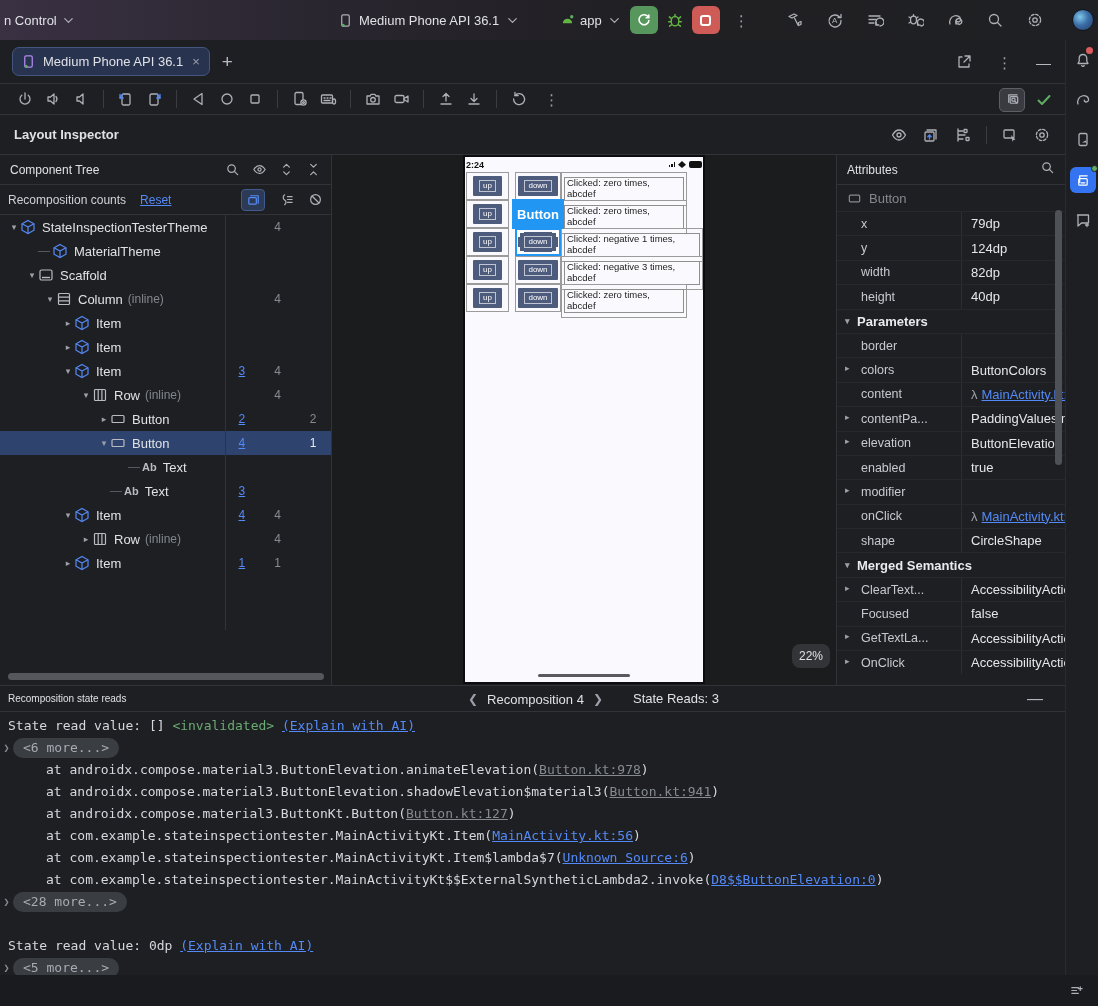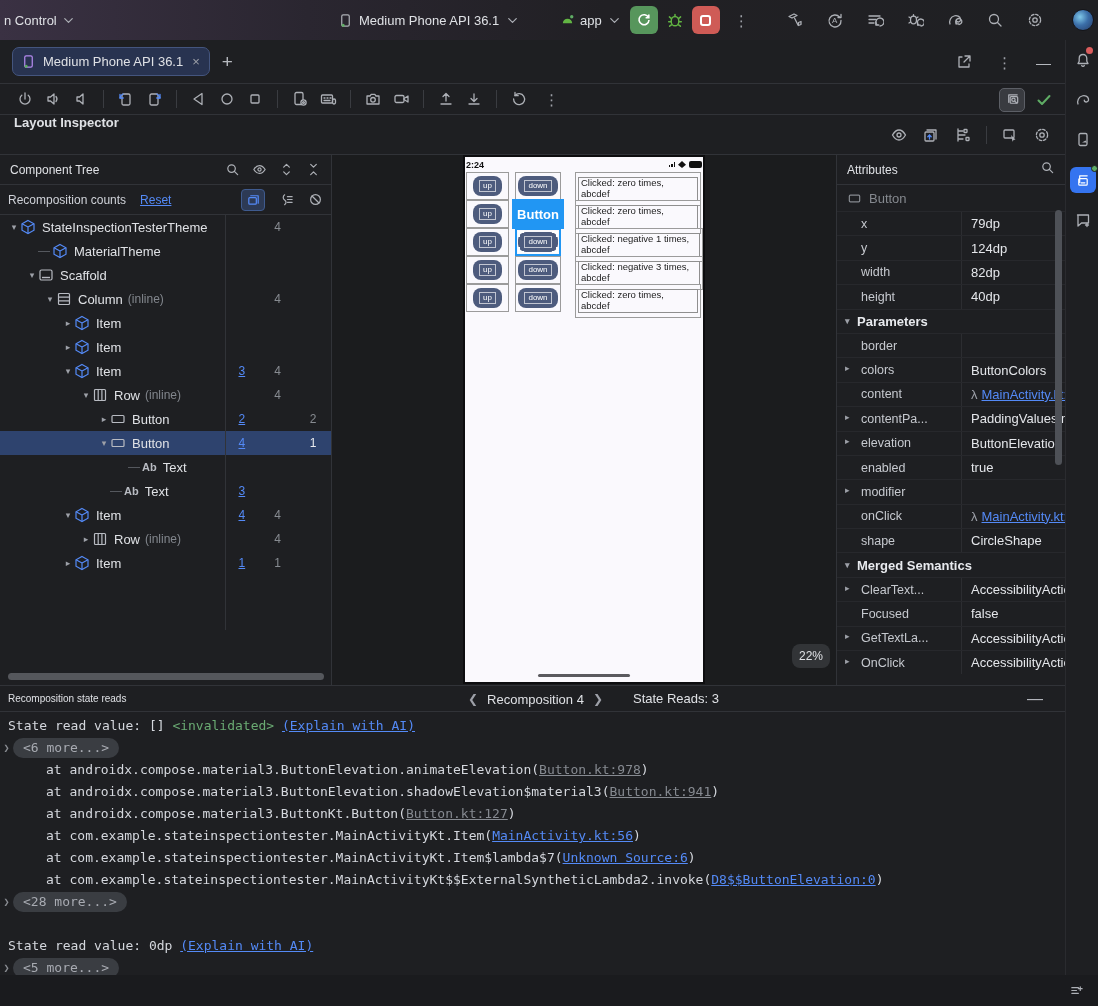--- a/index.html
+++ b/index.html
@@ -41,21 +41,21 @@
   
   .emubar { position:absolute; left:0; top:84px; width:1065px; height:31px; background:#1e1f22;
     border-bottom:1px solid #313338; display:flex; align-items:center; gap:10px; padding-left:16px; }
   .emubar .sep { width:1px; height:18px; background:#3a3c41; margin:0 3px; }
   .emubar-right { position:absolute; right:12px; top:0; height:31px; display:flex; align-items:center; gap:10px; }
   .toggle-on { width:26px; height:24px; background:#393b40; border:1px solid #5c5f66; border-radius:5px;
     display:flex; align-items:center; justify-content:center; }
 
   
   .liheader { position:absolute; left:0; top:115px; width:1065px; height:40px; background:#1e1f22;
-    border-bottom:1px solid #313338; display:flex; }
+    border-bottom:1px solid #313338; display:flex; align-items:center; }
   .liheader .title { font-size:13px; font-weight:700; padding-left:14px; }
   .li-icons { position:absolute; right:14px; top:0; height:40px; display:flex; align-items:center; gap:14px; }
   .li-icons .sep { width:1px; height:18px; background:#3a3c41; }
 
   
   .content { position:absolute; left:0; top:155px; width:1065px; height:530px; }
 
   
   .tree-panel { position:absolute; left:0; top:0; width:332px; height:530px; background:#1e1f22; border-right:1px solid #313338; overflow:hidden; }
   .tree-head { height:30px; display:flex; align-items:center; border-bottom:1px solid #313338; padding:0 10px; }
@@ -89,24 +89,24 @@
   .statusbar-dev .sysicons { margin-left:auto; display:flex; align-items:center; gap:3px; }
   .sig { display:flex; align-items:flex-end; gap:1px; }
   .sig i { display:block; width:1.5px; background:#111; }
   .wifi { width:8px; height:7px; background:#111; clip-path:polygon(0 55%, 50% 0, 100% 55%, 50% 100%); }
   .batt { width:13px; height:7px; background:#111; border-radius:2px; }
   .dev-rows { position:relative; }
   .dev-row { display:flex; height:28px; }
   .cell { border:1px solid #9b9b9b; display:flex; align-items:center; justify-content:center; }
   .cell.b1 { width:43px; flex:none; margin-left:1px; }
   .cell.b2 { width:46px; flex:none; margin-left:6px; }
-  .cell.txt { margin-left:14px; padding:16px 2px; justify-content:flex-start; }
+  .cell.txt { margin-left:0; padding:16px 2px; justify-content:flex-start; }
   .dev-row.narrow .cell.txt { width:126px; }
   .dev-row.wide  .cell.txt { width:147px; }
-  .oval { background:#4d5b7d; border-radius:8px; padding:4px 6px; display:flex; align-items:center; justify-content:center; }
+  .oval { background:#4d5b7d; border-radius:1px; padding:4px 6px; display:flex; align-items:center; justify-content:center; }
   .oval span { font-size:8px; color:#fff; border:1px solid rgba(255,255,255,.65); padding:0 3px; line-height:1.25; }
   .txt-inner { font-size:9.5px; color:#1b1b1b; border:1px solid #8f8f8f; padding:0 2px; line-height:1.15; }
   .sel-cell { position:relative; border:2px solid #2196f3 !important; }
   .corner { position:absolute; width:6px; height:6px; border:2px solid #fff; }
   .corner.tl { left:1px; top:1px;  border-right:none; border-bottom:none; }
   .corner.tr { right:1px; top:1px; border-left:none;  border-bottom:none; }
   .corner.bl { left:1px; bottom:1px; border-right:none; border-top:none; }
   .corner.br { right:1px; bottom:1px; border-left:none; border-top:none; }
   .tooltip { position:absolute; left:47px; top:27px; width:52px; height:30px; background:#2196f3; color:#fff;
     font-size:13px; font-weight:700; display:flex; align-items:center; justify-content:center; z-index:5; }

